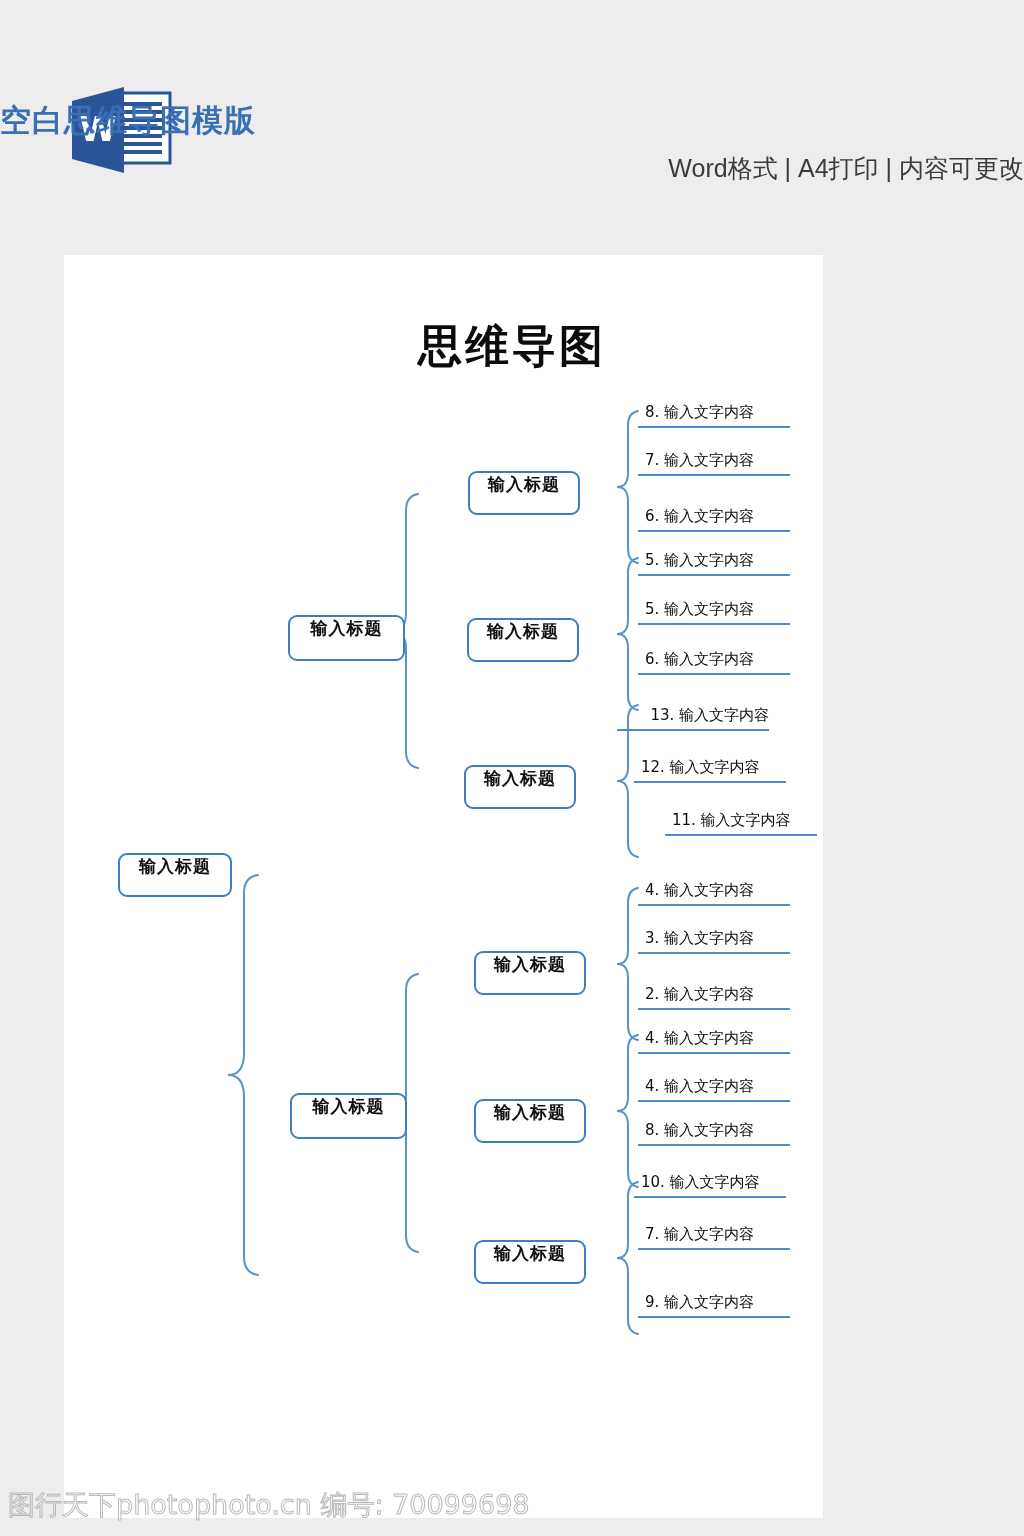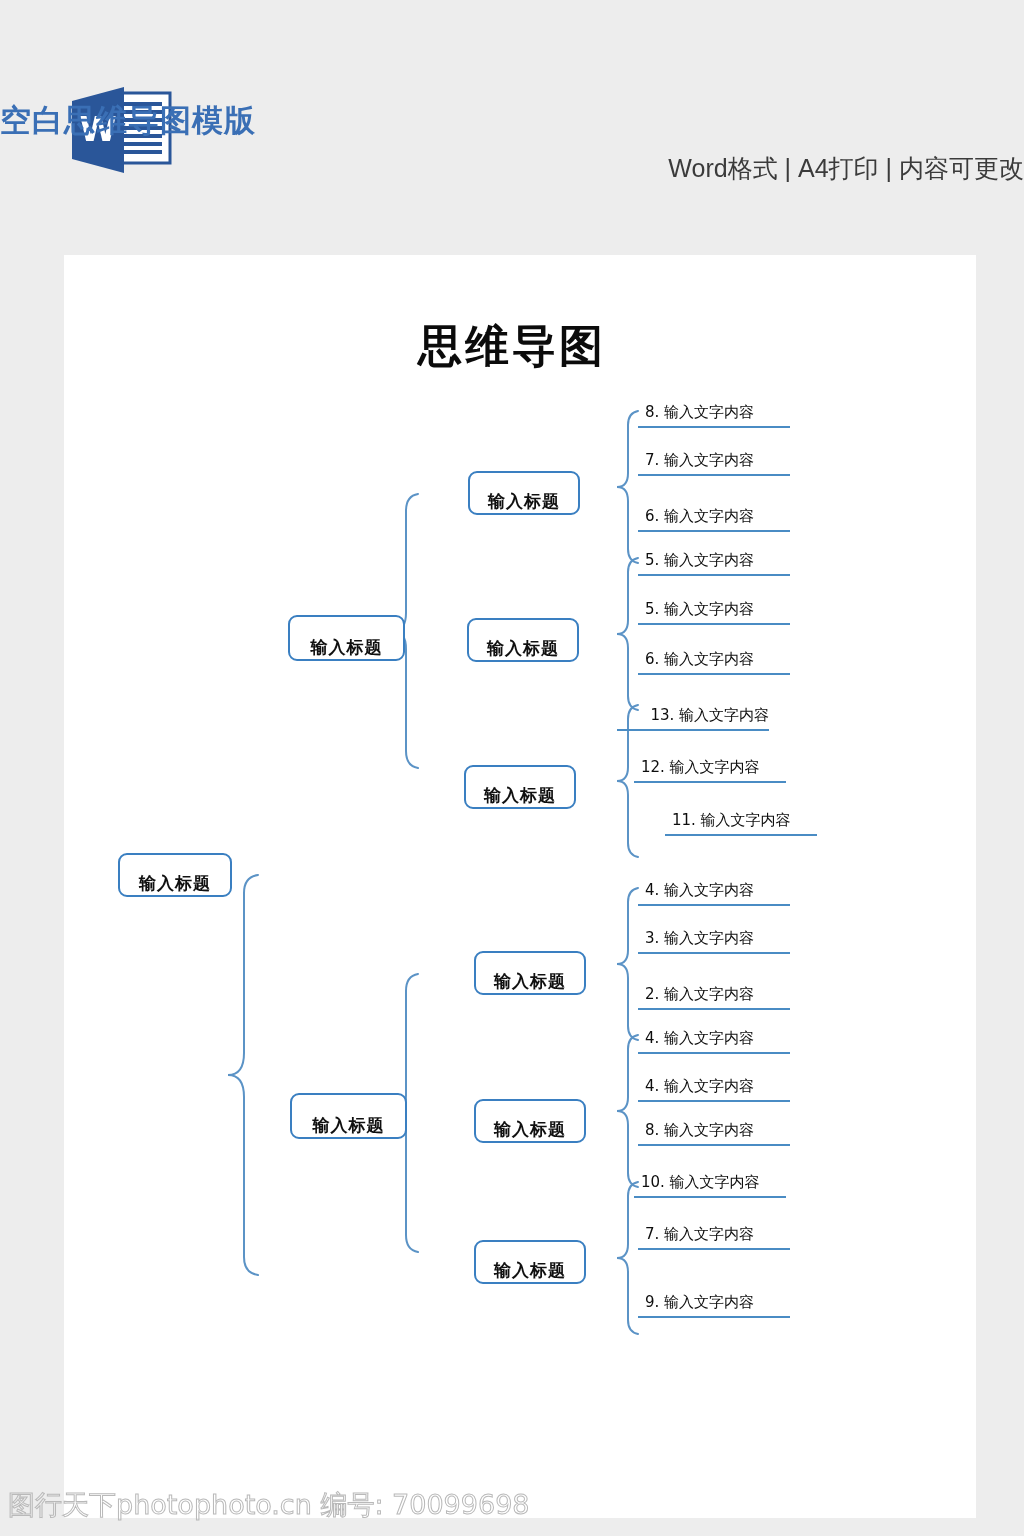--- a/index.html
+++ b/index.html
@@ -3,21 +3,21 @@
 <meta charset="utf-8">
 <style>
   html,body{margin:0;padding:0;}
   body{
     width:1024px;height:1536px;
     background:#ededed;
     font-family:"Liberation Sans","DejaVu Sans",sans-serif;
     overflow:hidden;position:relative;
   }
   .page{
-    position:absolute;left:64px;top:255px;width:912px;height:1263px;
+    position:absolute;left:64px;top:255px;width:759px;height:1263px;
     background:#ffffff;
   }
   
   .header{position:absolute;left:0;top:0;width:1024px;height:255px;}
   .word-icon{position:absolute;left:62px;top:83px;width:118px;height:94px;}
   .hdr-title{
     position:absolute;left:0;top:100px;width:1008px;text-align:left;
     font-size:31px;font-weight:bold;color:#3a6fb5;letter-spacing:1px;
   }
   .hdr-sub{
@@ -32,21 +32,21 @@
   }
   
   .canvas{position:absolute;left:0;top:0;width:896px;height:1263px;}
   .canvas svg{position:absolute;left:0;top:0;width:896px;height:1263px;}
 
   .node{
     position:absolute;
     border:2px solid #3a7fc1;
     border-radius:9px;
     background:#ffffff;
-    display:flex;align-items:flex-end;justify-content:center;
+    display:flex;align-items:flex-start;justify-content:center;
     font-size:17px;font-weight:bold;color:#101010;
     letter-spacing:1px;
     font-family:"DejaVu Sans",sans-serif;
     box-sizing:border-box;
   }
   .node.root{width:114px;height:44px;}
   .node.lvl2{width:117px;height:46px;}
   .node.lvl3{width:112px;height:44px;}
 
   .leaf{

